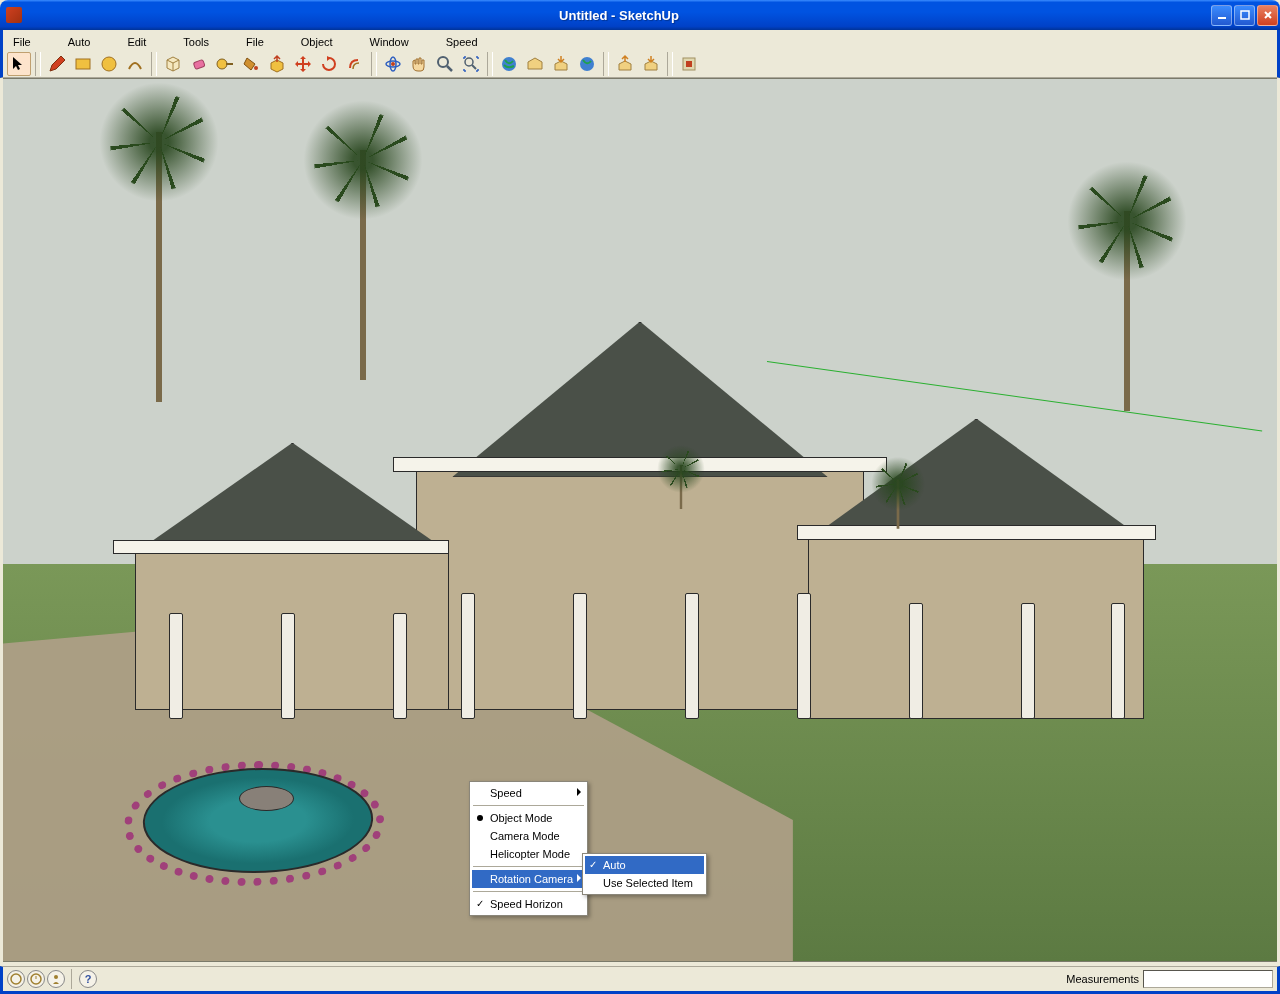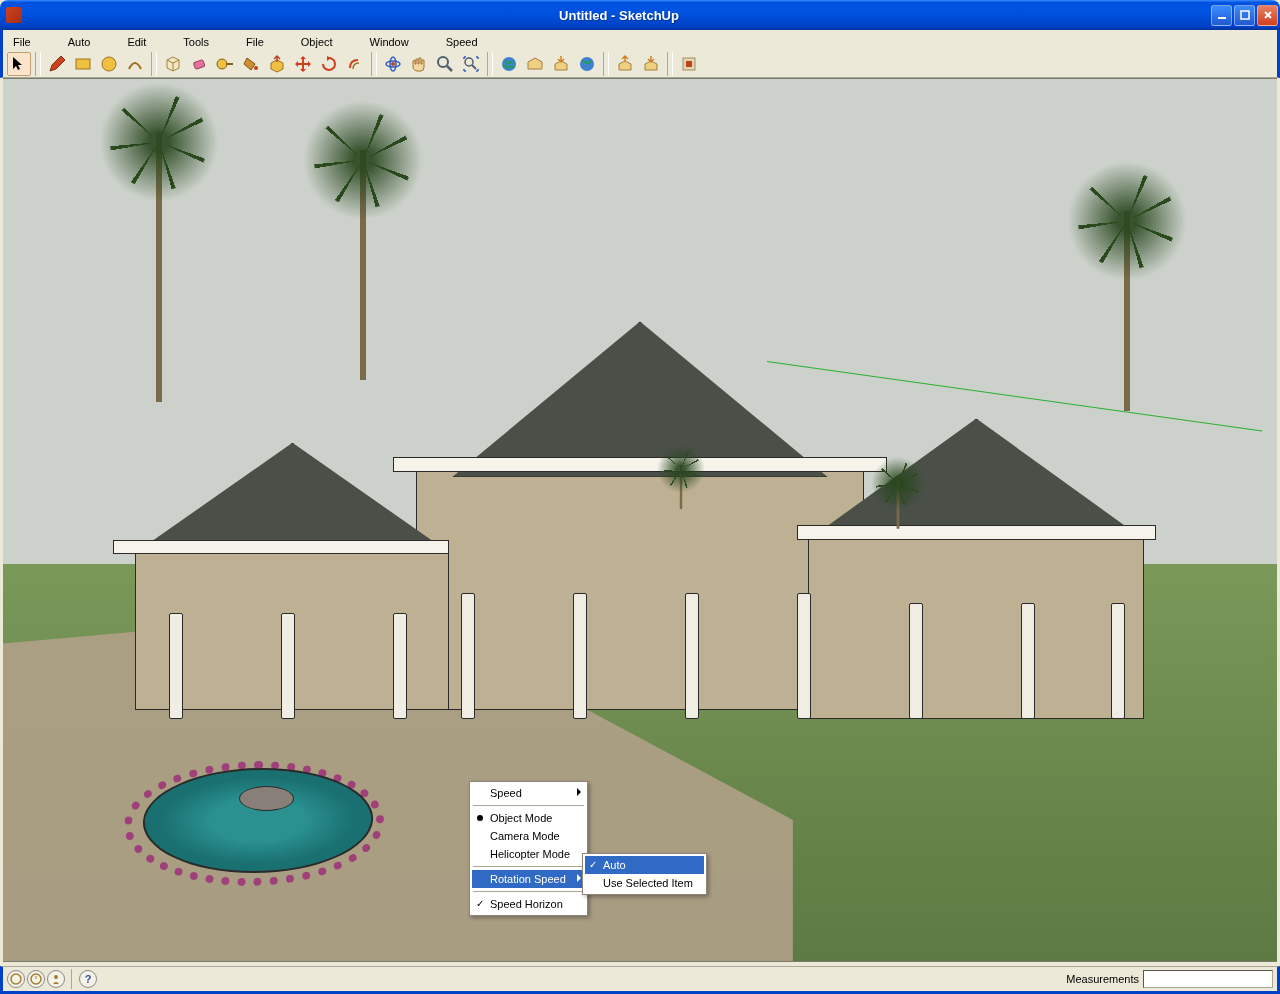--- a/index.html
+++ b/index.html
@@ -500,21 +500,21 @@
       <span>Object Mode</span>
     </div>
     <div class="ctx-item">
       <span>Camera Mode</span>
     </div>
     <div class="ctx-item">
       <span>Helicopter Mode</span>
     </div>
     <div class="ctx-sep"></div>
     <div class="ctx-item highlighted">
-      <span>Rotation Speed</span>
+      <span>Rotation Camera</span>
       <span class="arrow"></span>
     </div>
     <div class="ctx-sep"></div>
     <div class="ctx-item">
       <span class="check">✓</span>
       <span>Speed Horizon</span>
     </div>
   </div>
 
   <div class="context-menu ctx-sub">

